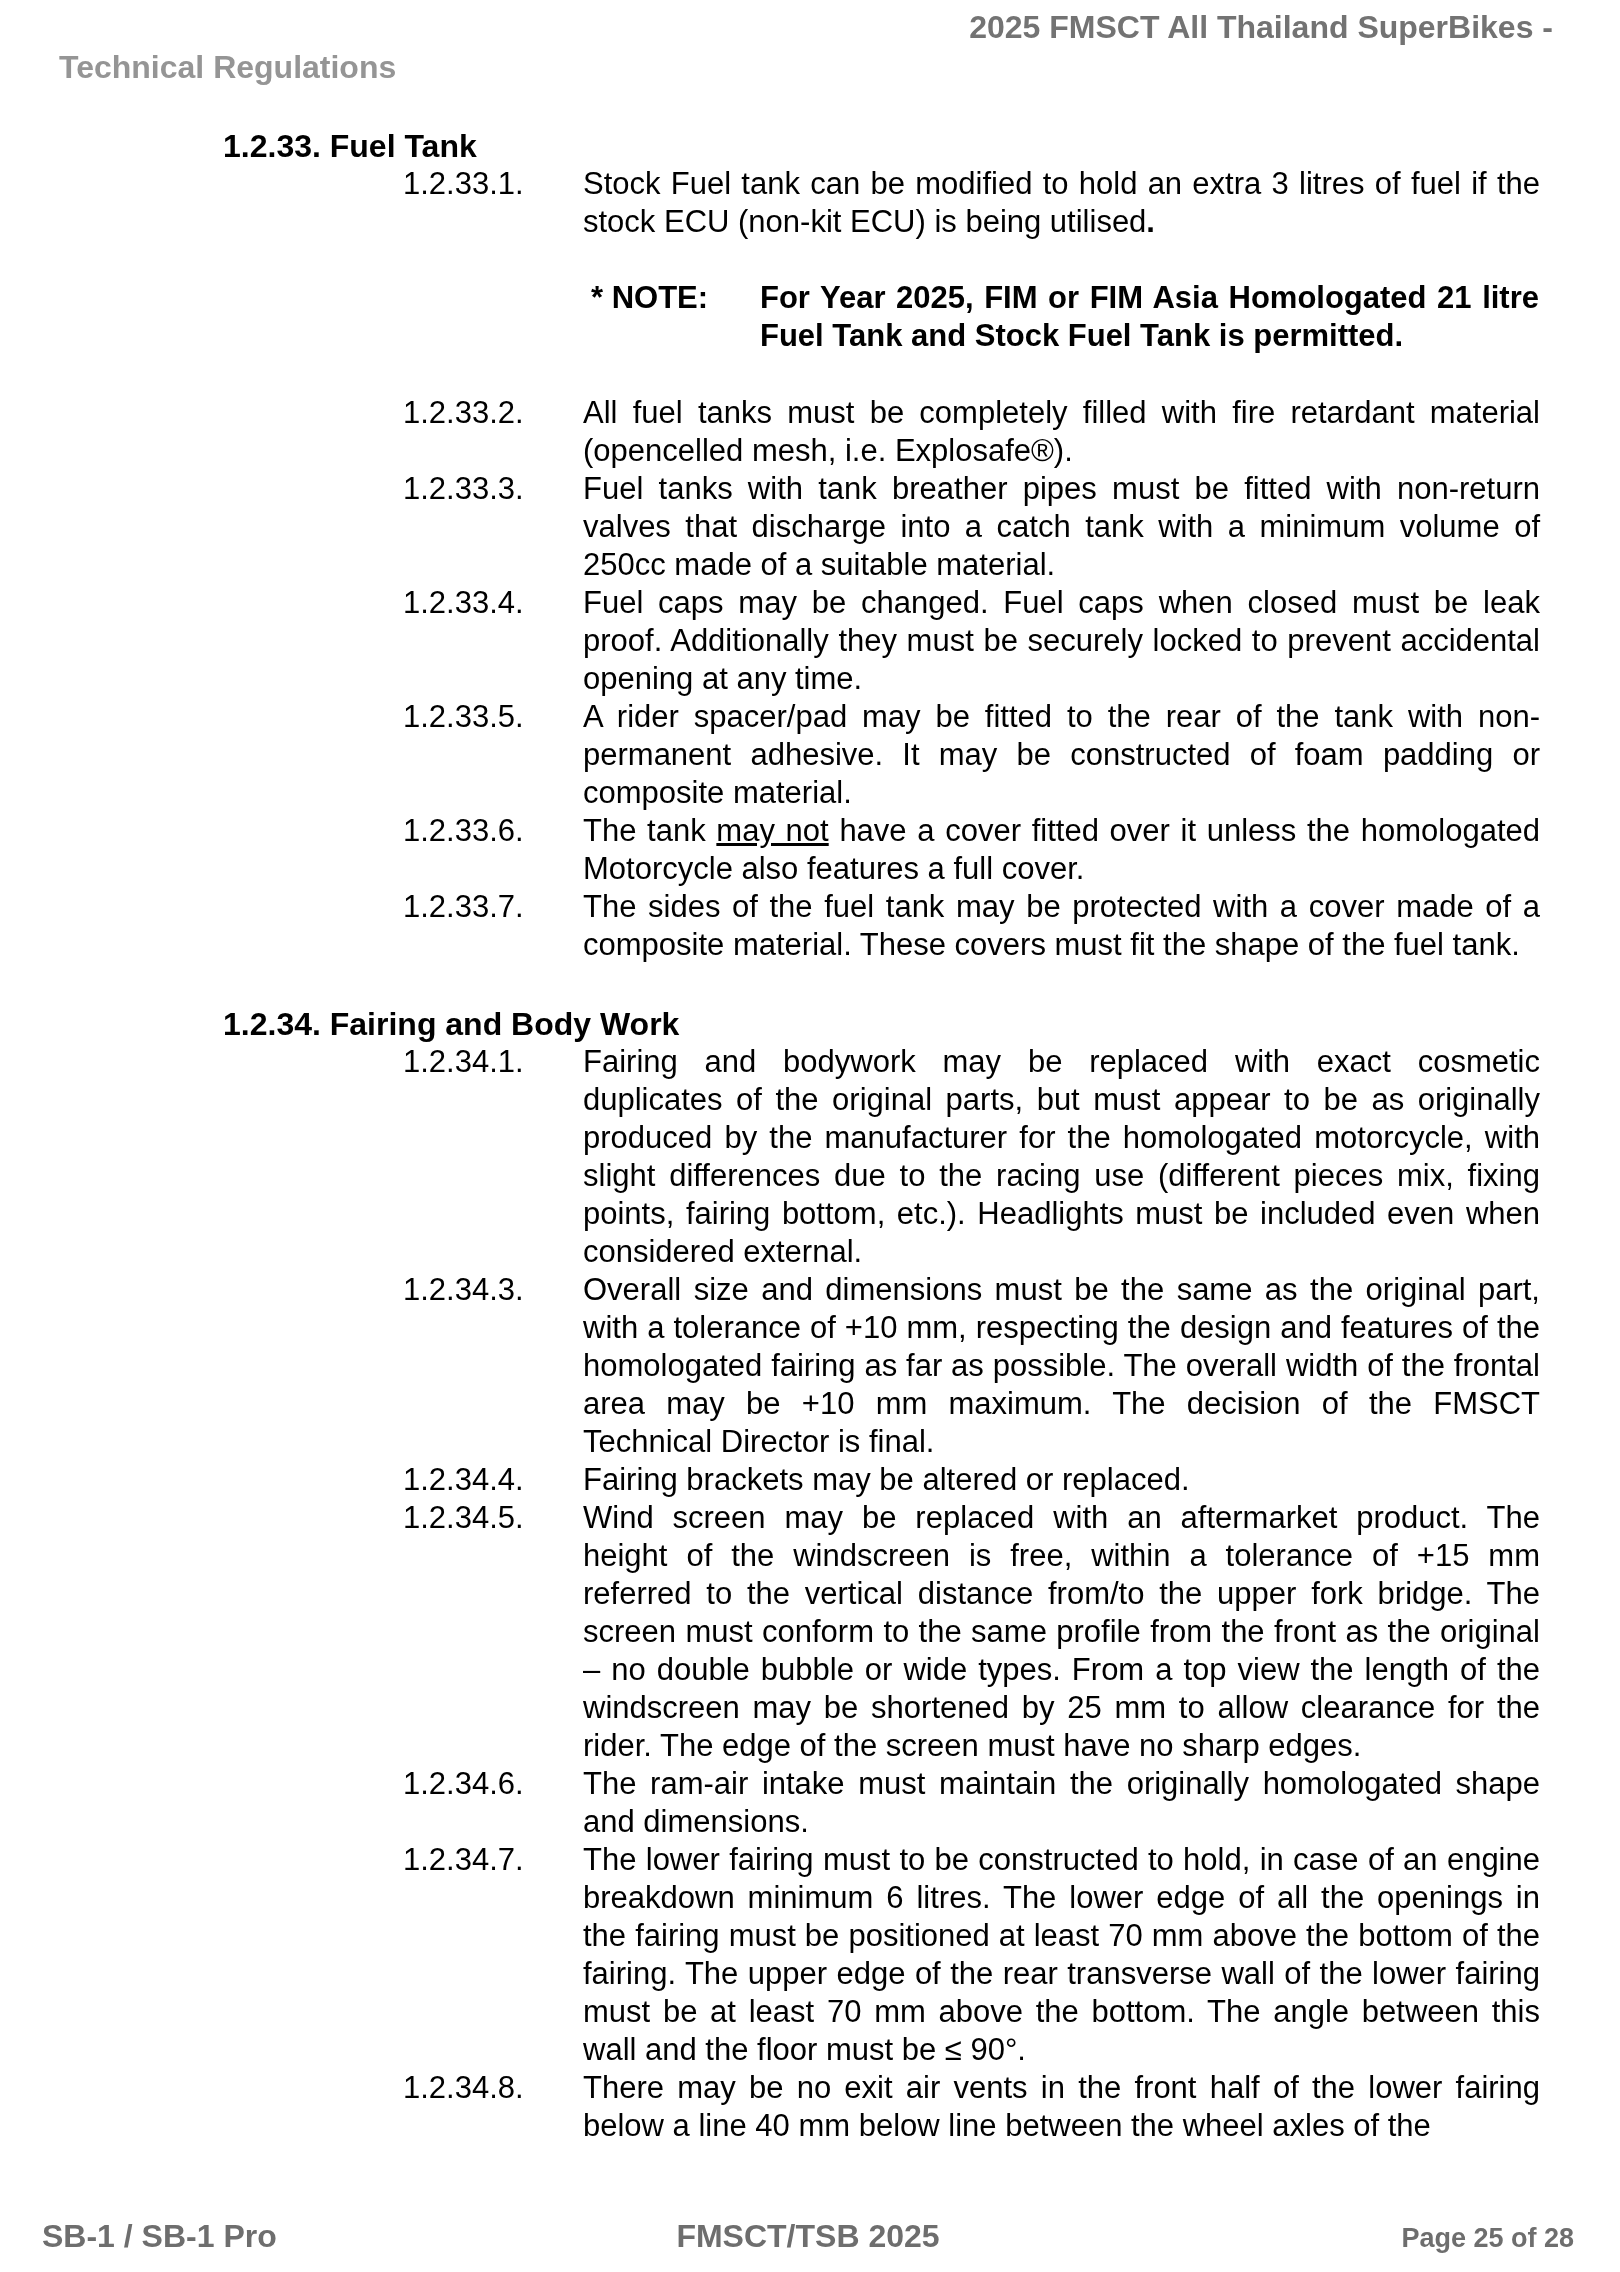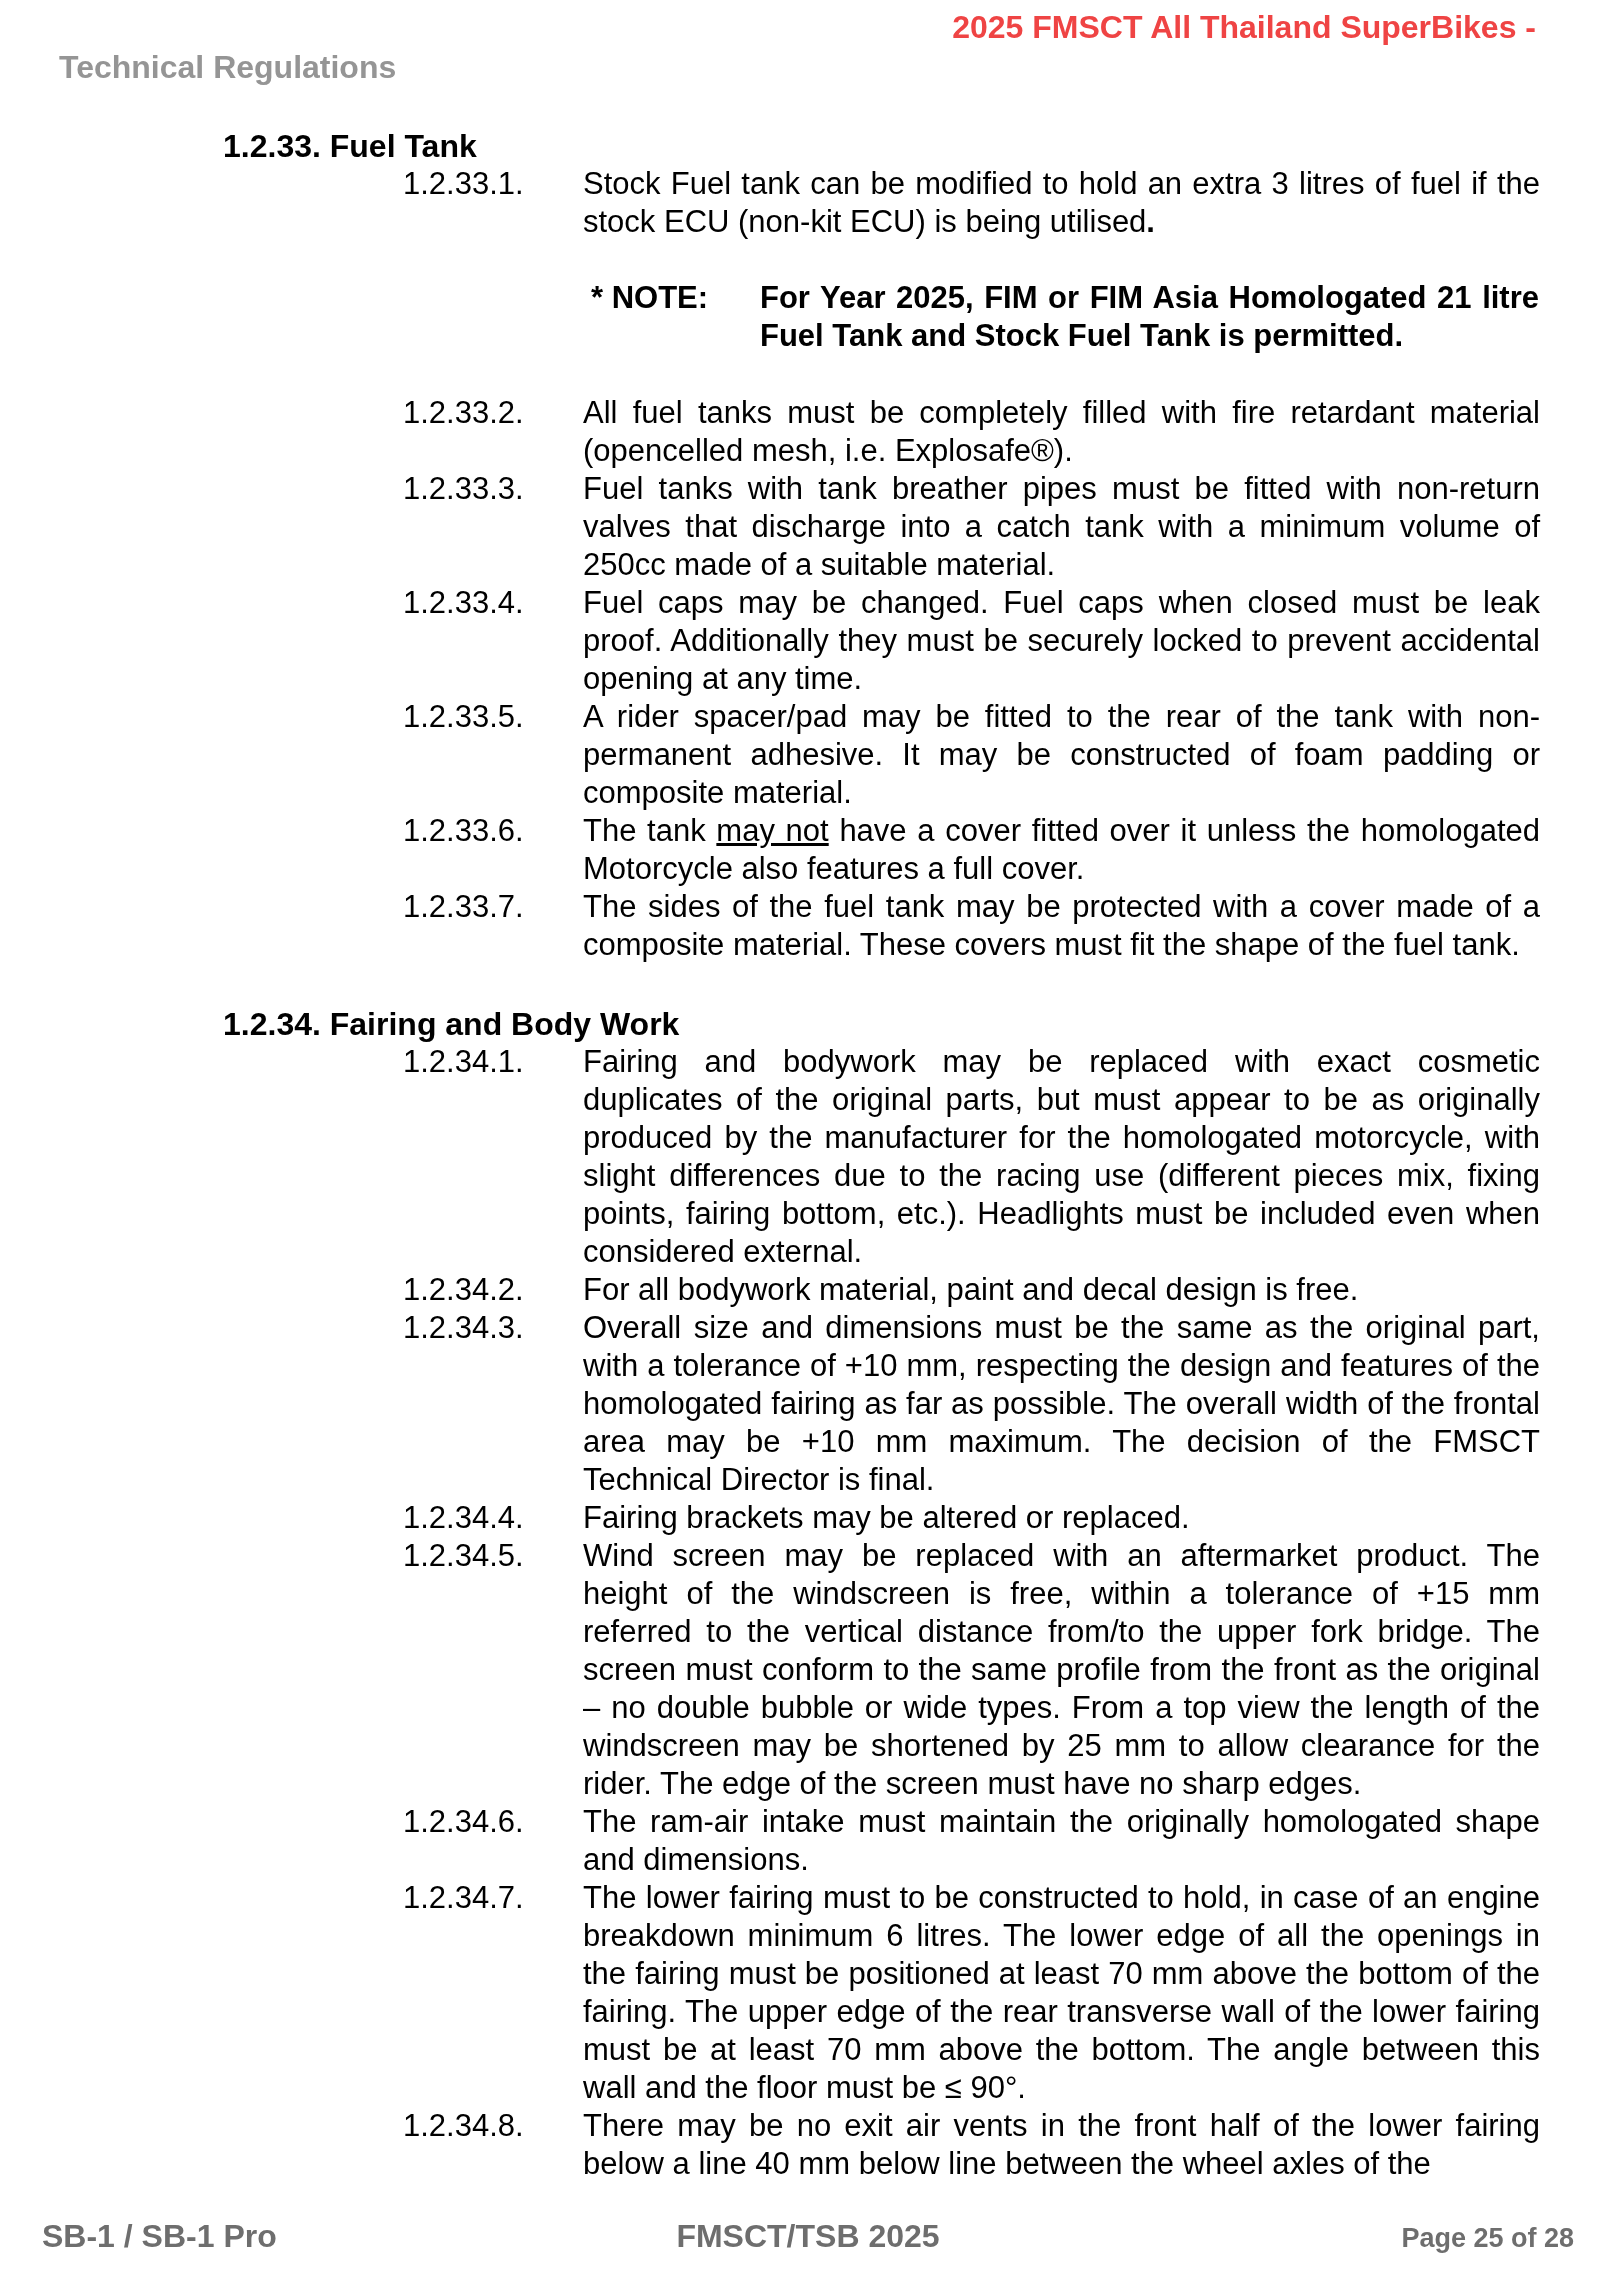--- a/index.html
+++ b/index.html
@@ -8,23 +8,23 @@
     width:1621px;height:2273px;
     background:#ffffff;
     font-family:"Liberation Sans", sans-serif;
     color:#000000;
     overflow:hidden;
   }
   
   .header{padding-top:7px;}
   .hdr-right{
     text-align:right;
-    padding-right:85px;
+    padding-right:68px;
     font-size:32px;line-height:40px;font-weight:bold;
-    color:#ef4444;
+    color:#737373;
   }
   .hdr-left{
     padding-left:59px;
     font-size:32px;line-height:40px;font-weight:bold;
     color:#959595;
   }
   
   .content{margin-top:40px;padding-left:11px;}
   .sec-heading{
     margin-left:212px;
@@ -121,24 +121,20 @@
     </div>
 
     <div class="section section-2">
       <div class="sec-heading"><span>1.2.34.</span> <span>Fairing and Body Work</span></div>
 
       <div class="item">
         <div class="item-num">1.2.34.1.</div>
         <div class="item-text">Fairing and bodywork may be replaced with exact cosmetic duplicates of the original parts, but must appear to be as originally produced by the manufacturer for the homologated motorcycle, with slight differences due to the racing use (different pieces mix, fixing points, fairing bottom, etc.). Headlights must be included even when considered external.</div>
       </div>
 
-      <div class="item">
-        <div class="item-num">1.2.34.2.</div>
-        <div class="item-text">For all bodywork material, paint and decal design is free.</div>
-      </div>
 
       <div class="item">
         <div class="item-num">1.2.34.3.</div>
         <div class="item-text">Overall size and dimensions must be the same as the original part, with a tolerance of +10 mm, respecting the design and features of the homologated fairing as far as possible. The overall width of the frontal area may be +10 mm maximum. The decision of the FMSCT Technical Director is final.</div>
       </div>
 
       <div class="item">
         <div class="item-num">1.2.34.4.</div>
         <div class="item-text">Fairing brackets may be altered or replaced.</div>
       </div>

